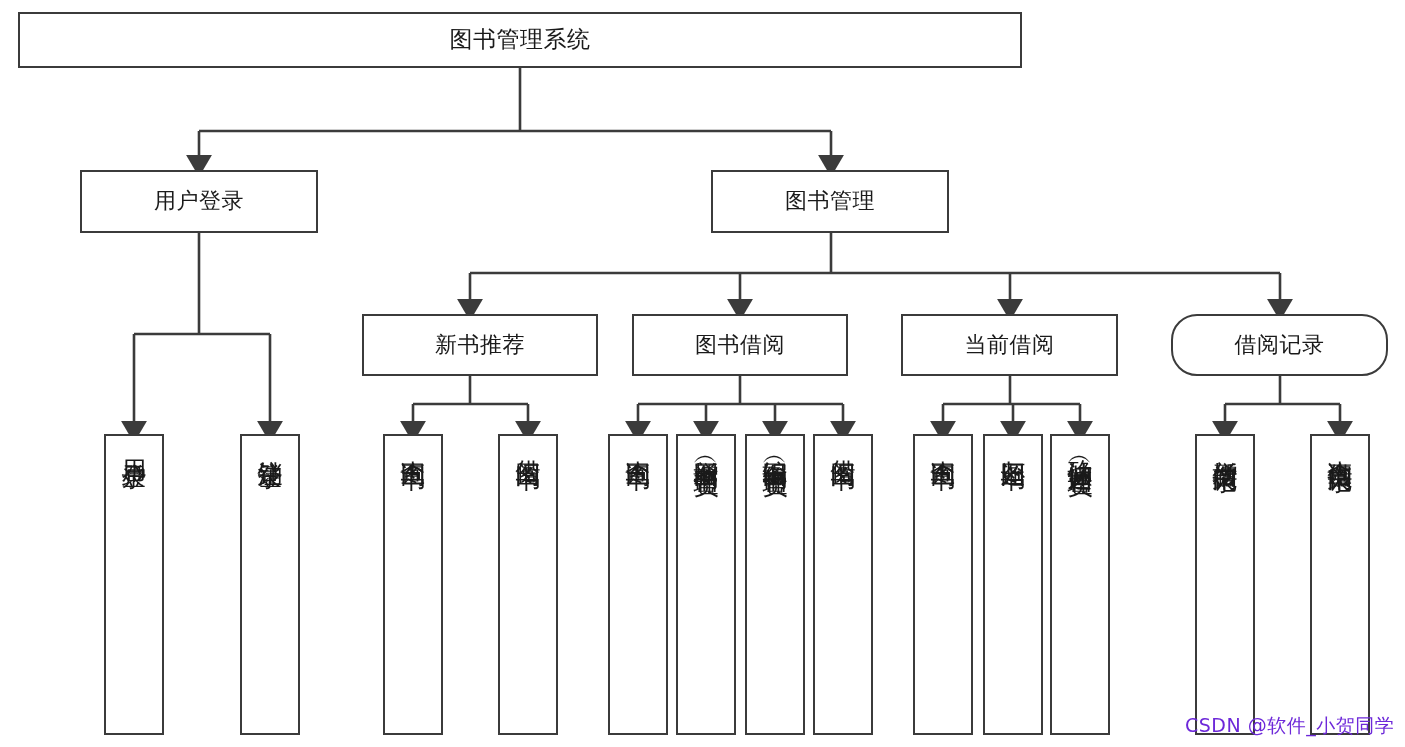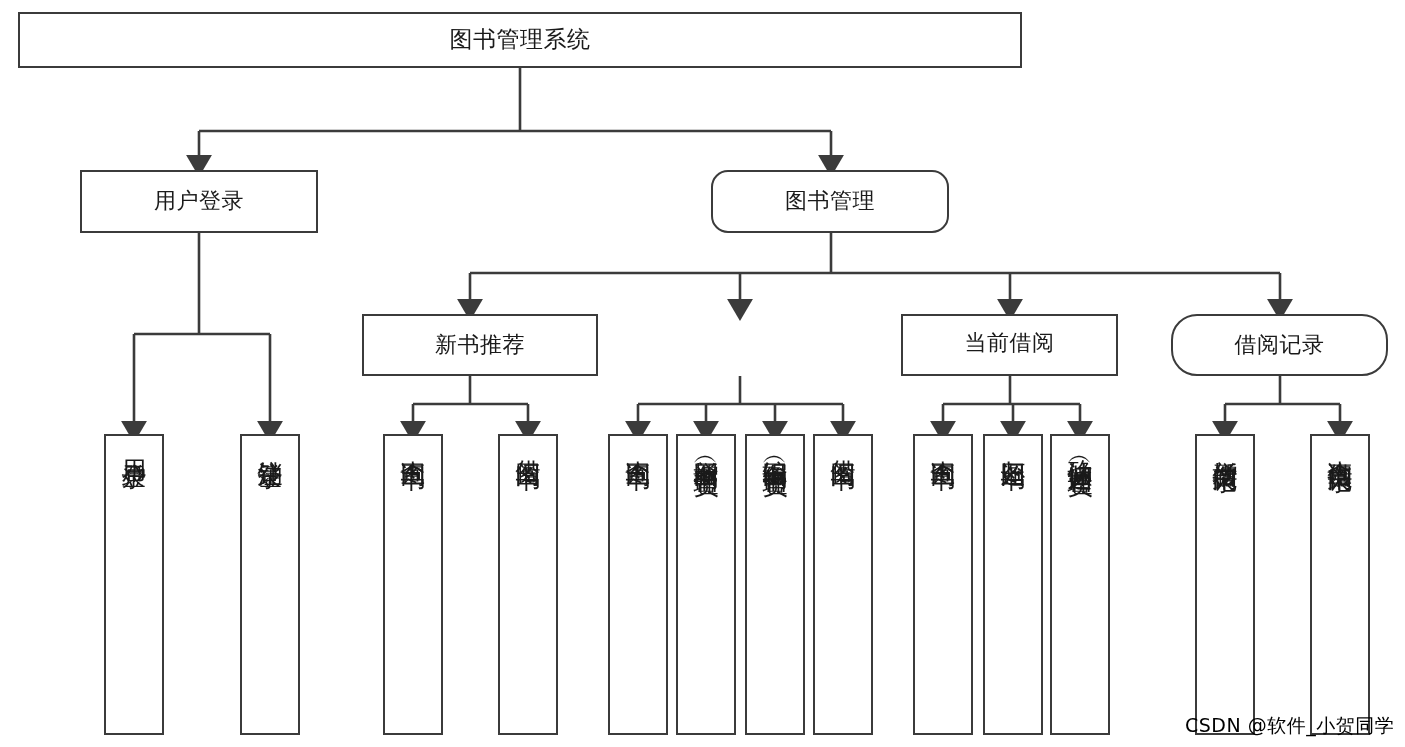--- a/index.html
+++ b/index.html
@@ -58,21 +58,21 @@
     line-height: 1.0;
     letter-spacing: 2px;
     white-space: nowrap;
     margin: 0 auto;
   }
   .watermark {
     position: absolute;
     left: 1185px;
     top: 713px;
     font-size: 19px;
-    color: #000000;
+    color: #6d28d9;
     letter-spacing: 0.5px;
     z-index: 3;
     white-space: nowrap;
     font-family: "DejaVu Sans", "Liberation Sans", sans-serif;
   }
 </style>
 </head>
 <body>
 
 <div id="canvas">
@@ -127,28 +127,31 @@
     </g>
   </svg>
 
   <div class="node root horiz" style="left:18px; top:12px; width:1004px; height:56px;">
     <span class="label">图书管理系统</span>
   </div>
 
   <div class="node horiz" style="left:80px; top:170px; width:238px; height:63px;">
     <span class="label">用户登录</span>
   </div>
-  <div class="node horiz" style="left:711px; top:170px; width:238px; height:63px;border-radius:17px;">
+  <div class="node horiz" style="left:711px; top:170px; width:238px; height:63px;">
     <span class="label">图书管理</span>
   </div>
 
   <div class="node horiz" style="left:362px; top:314px; width:236px; height:62px;">
     <span class="label">新书推荐</span>
   </div>
-  <div class="node horiz" style="left:901px; top:314px; width:217px; height:62px;font-family:Liberation Mono, monospace;">
+  <div class="node horiz" style="left:632px; top:314px; width:216px; height:62px;">
+    <span class="label">图书借阅</span>
+  </div>
+  <div class="node horiz" style="left:901px; top:314px; width:217px; height:62px;">
     <span class="label">当前借阅</span>
   </div>
   <div class="node horiz" style="left:1171px; top:314px; width:217px; height:62px;border-radius:26px;">
     <span class="label">借阅记录</span>
   </div>
 
   <div class="node vert" style="left:104px; top:434px; width:60px; height:301px;">
     <span class="label">用户登录</span>
   </div>
   <div class="node vert" style="left:240px; top:434px; width:60px; height:301px;">

